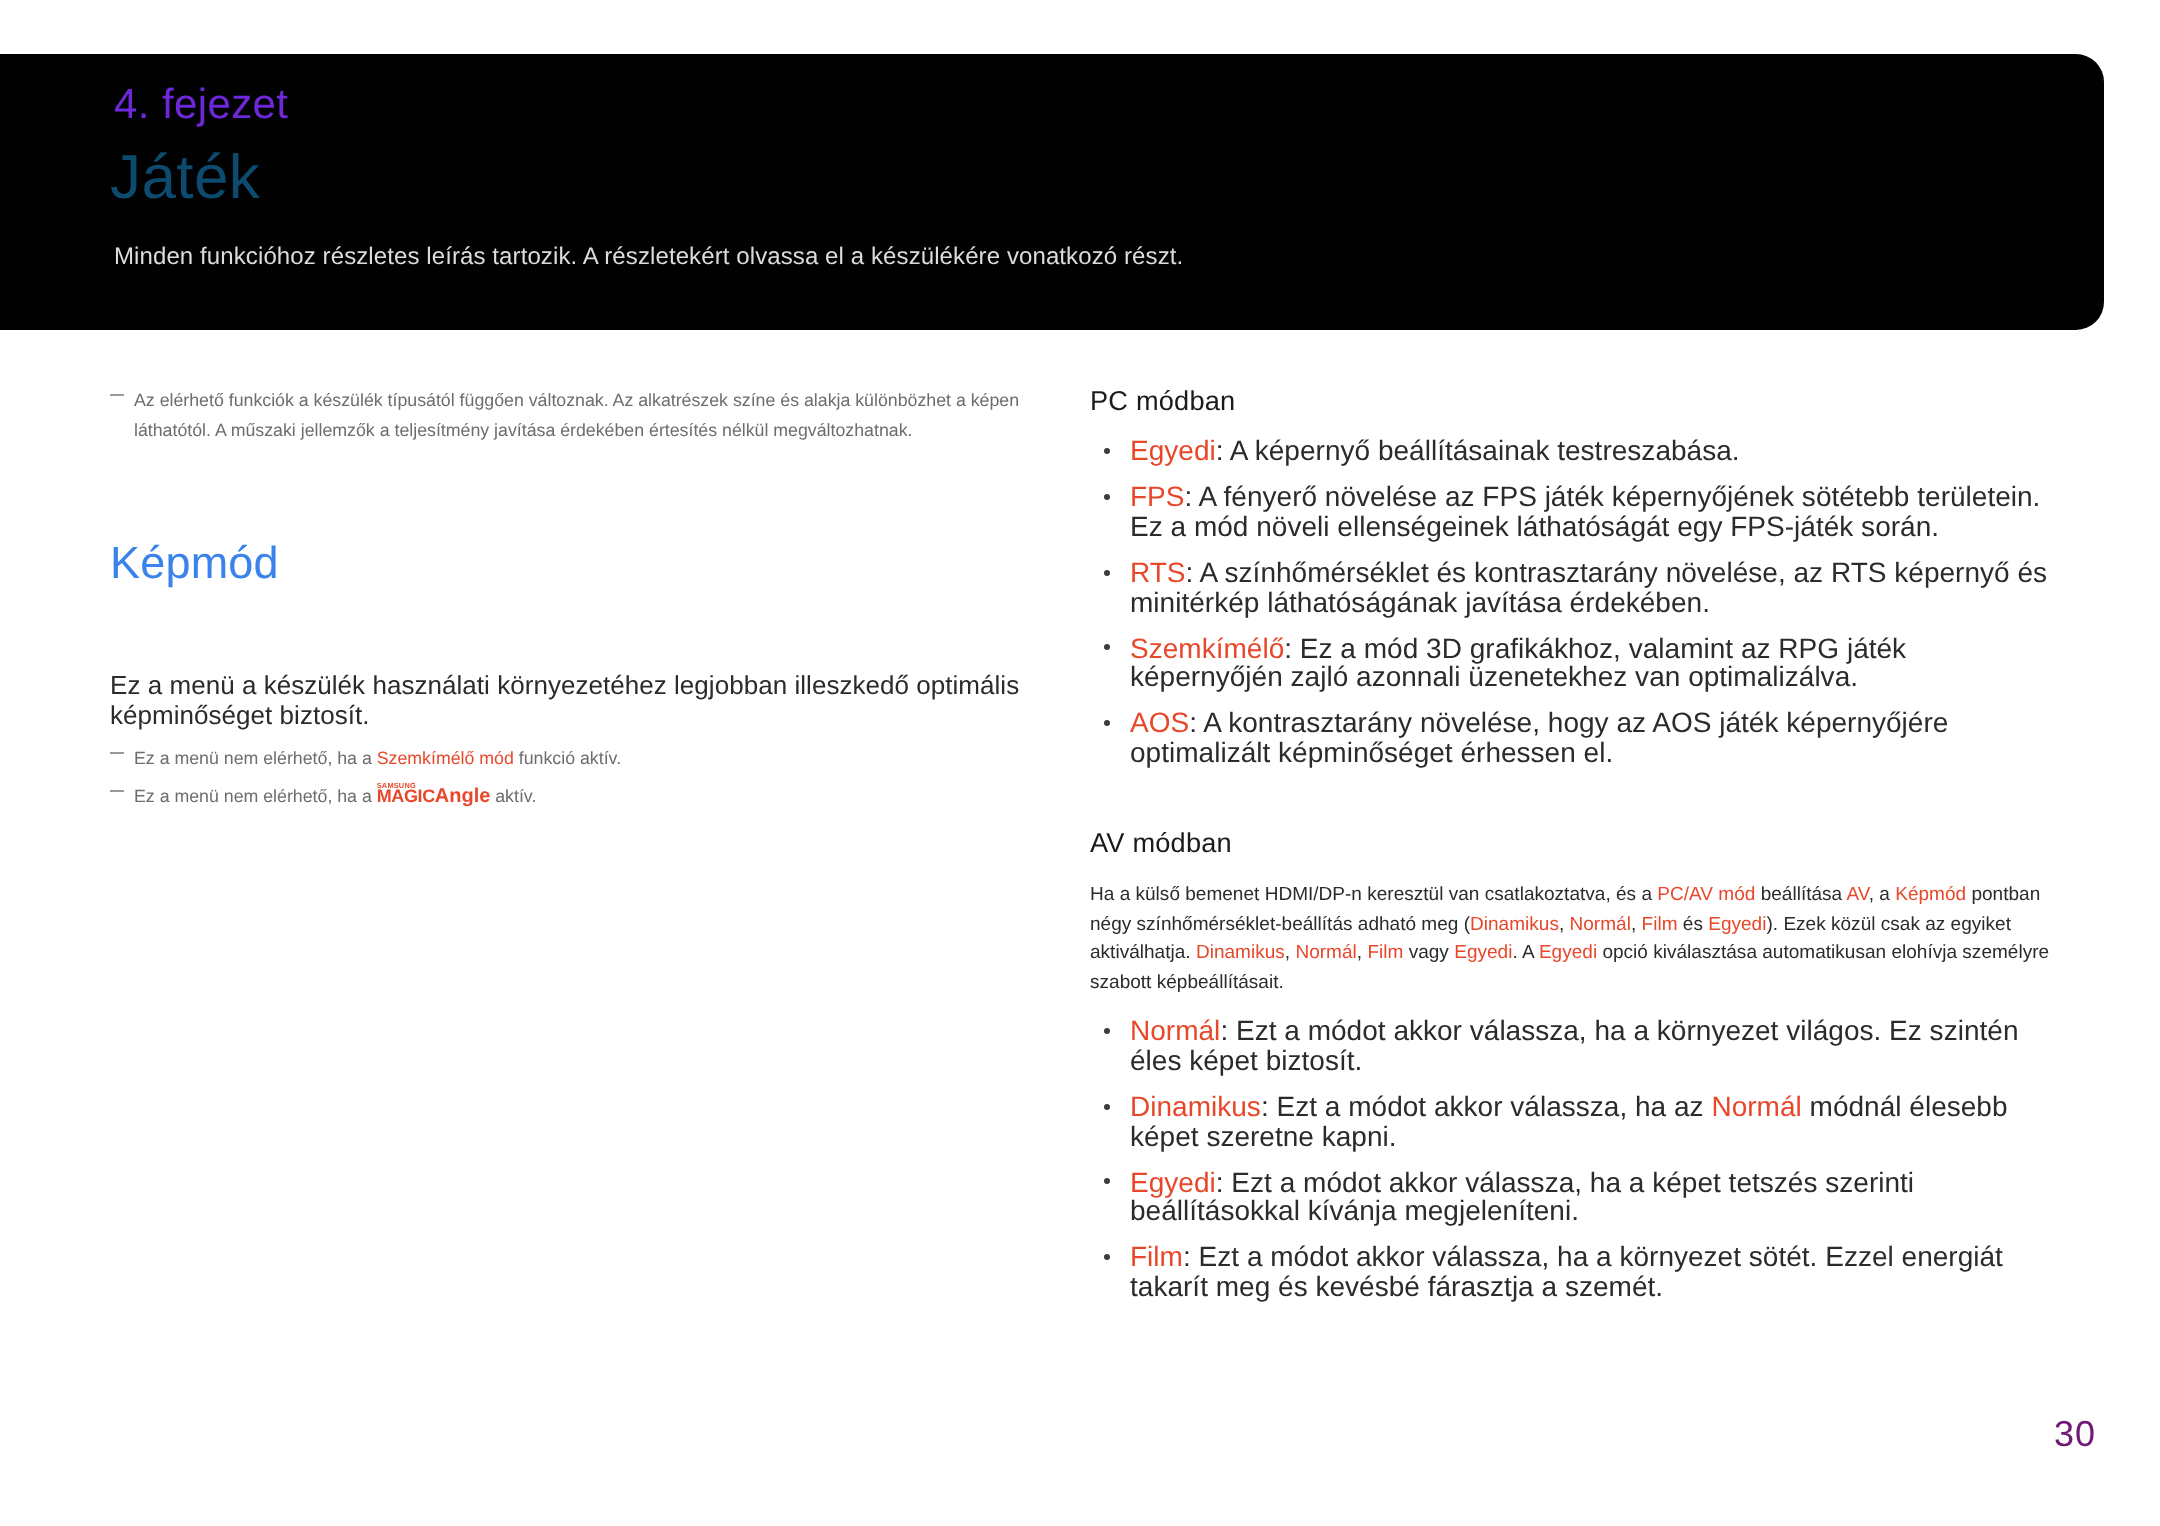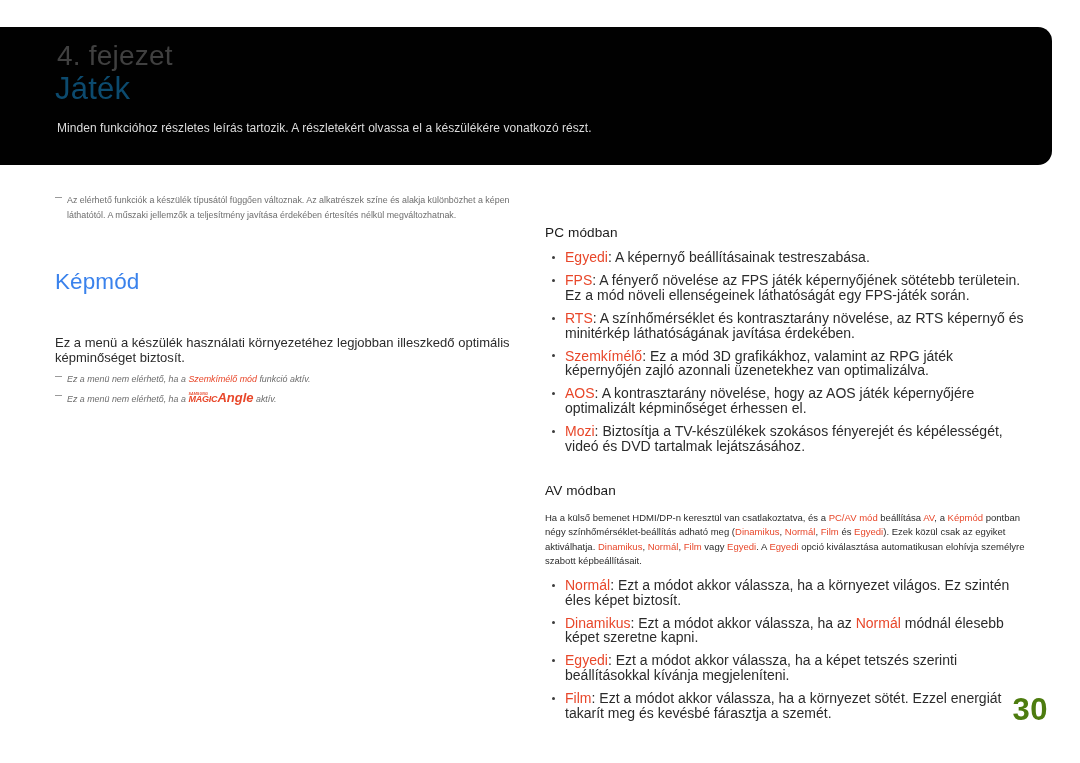--- a/index.html
+++ b/index.html
@@ -25,22 +25,22 @@
     width: 1052px;
     height: 138px;
     background: #010101;
     border-top-right-radius: 14px;
     border-bottom-right-radius: 14px;
   }
   .chapter-label {
     position: absolute;
     left: 57px;
     top: 41px;
-    color: #404040;
-    font-size: 28px;
+    color: #6d28d9;
+    font-size: 21px;
     font-weight: 400;
     letter-spacing: 0.2px;
     line-height: 1.1;
     white-space: nowrap;
   }
   .chapter-title {
     position: absolute;
     left: 55px;
     top: 72px;
     color: #0c4a6e;
@@ -66,21 +66,20 @@
     position: absolute;
     left: 55px;
     top: 193px;
     width: 468px;
   }
   .col-right {
     position: absolute;
     left: 545px;
     top: 193px;
     width: 482px;
-    margin-top: 32px;
   }
 
   
   .note {
     position: relative;
     padding-left: 12px;
     font-size: 8.9px;
     line-height: 14.6px;
     color: #6d6d6d;
     margin-bottom: 0;
@@ -108,21 +107,21 @@
   }
   .block-sep-top { margin-top: 46px; }
 
   .lead {
     font-size: 13px;
     line-height: 15px;
     color: #2b2b2b;
     margin: 40px 0 0 0;
     letter-spacing: 0.02px;
   }
-  .notes-group { margin-top: 7px; font-style: italic; }
+  .notes-group { margin-top: 7px; }
 
   
   .h-sub {
     font-size: 13.6px;
     font-weight: 400;
     color: #1b1b1b;
     margin: 0;
     letter-spacing: 0.1px;
     line-height: 1.2;
   }
@@ -172,30 +171,30 @@
     position: absolute;
     left: 0;
     top: -5.5px;
     font-size: 3.7px;
     letter-spacing: 0.1px;
     font-weight: bold;
     color: #e8472a;
     white-space: nowrap;
   }
   .magic .magic-word { font-weight: bold; }
-  .magic-angle-word { color: #e8472a; font-weight: bold; font-size: 13px; }
+  .magic-angle-word { color: #e8472a; font-weight: bold; font-size: 10px; }
 
   
   .page-number {
     position: absolute;
     right: 32px;
     bottom: 35px;
-    font-size: 31px;
-    color: #4d7c0f;
-    font-weight: 700;
+    font-size: 18px;
+    color: #701a75;
+    font-weight: 400;
     letter-spacing: 0.5px;
   }
 </style>
 </head>
 <body>
 
 <div class="header-band"></div>
 <div class="chapter-label">4. fejezet</div>
 <div class="chapter-title">Játék</div>
 <div class="chapter-sub">Minden funkcióhoz részletes leírás tartozik. A részletekért olvassa el a készülékére vonatkozó részt.</div>
@@ -243,23 +242,20 @@
     </div>
 
     <div class="bullet">
       <span class="dot"></span><span class="term">Szemkímélő</span><span>: Ez a mód 3D grafikákhoz, valamint az RPG játék képernyőjén zajló azonnali üzenetekhez van optimalizálva.</span>
     </div>
 
     <div class="bullet">
       <span class="dot"></span><span class="term">AOS</span><span>: A kontrasztarány növelése, hogy az AOS játék képernyőjére optimalizált képminőséget érhessen el.</span>
     </div>
 
-    <div class="bullet">
-      <span class="dot"></span><span class="term">Mozi</span><span>: Biztosítja a TV-készülékek szokásos fényerejét és képélességét, videó és DVD tartalmak lejátszásához.</span>
-    </div>
 
   </div>
 
   <h3 class="h-sub second">AV módban</h3>
 
   <p class="para"><span>Ha a külső bemenet HDMI/DP-n keresztül van csatlakoztatva, és a </span><span class="term">PC/AV mód</span><span> beállítása </span><span class="term">AV</span><span>, a </span><span class="term">Képmód</span><span> pontban négy színhőmérséklet-beállítás adható meg (</span><span class="term">Dinamikus</span><span>, </span><span class="term">Normál</span><span>, </span><span class="term">Film</span><span> és </span><span class="term">Egyedi</span><span>). Ezek közül csak az egyiket aktiválhatja. </span><span class="term">Dinamikus</span><span>, </span><span class="term">Normál</span><span>, </span><span class="term">Film</span><span> vagy </span><span class="term">Egyedi</span><span>. A </span><span class="term">Egyedi</span><span> opció kiválasztása automatikusan elohívja személyre szabott képbeállításait.</span></p>
 
   <div class="bullets">
 
     <div class="bullet">

